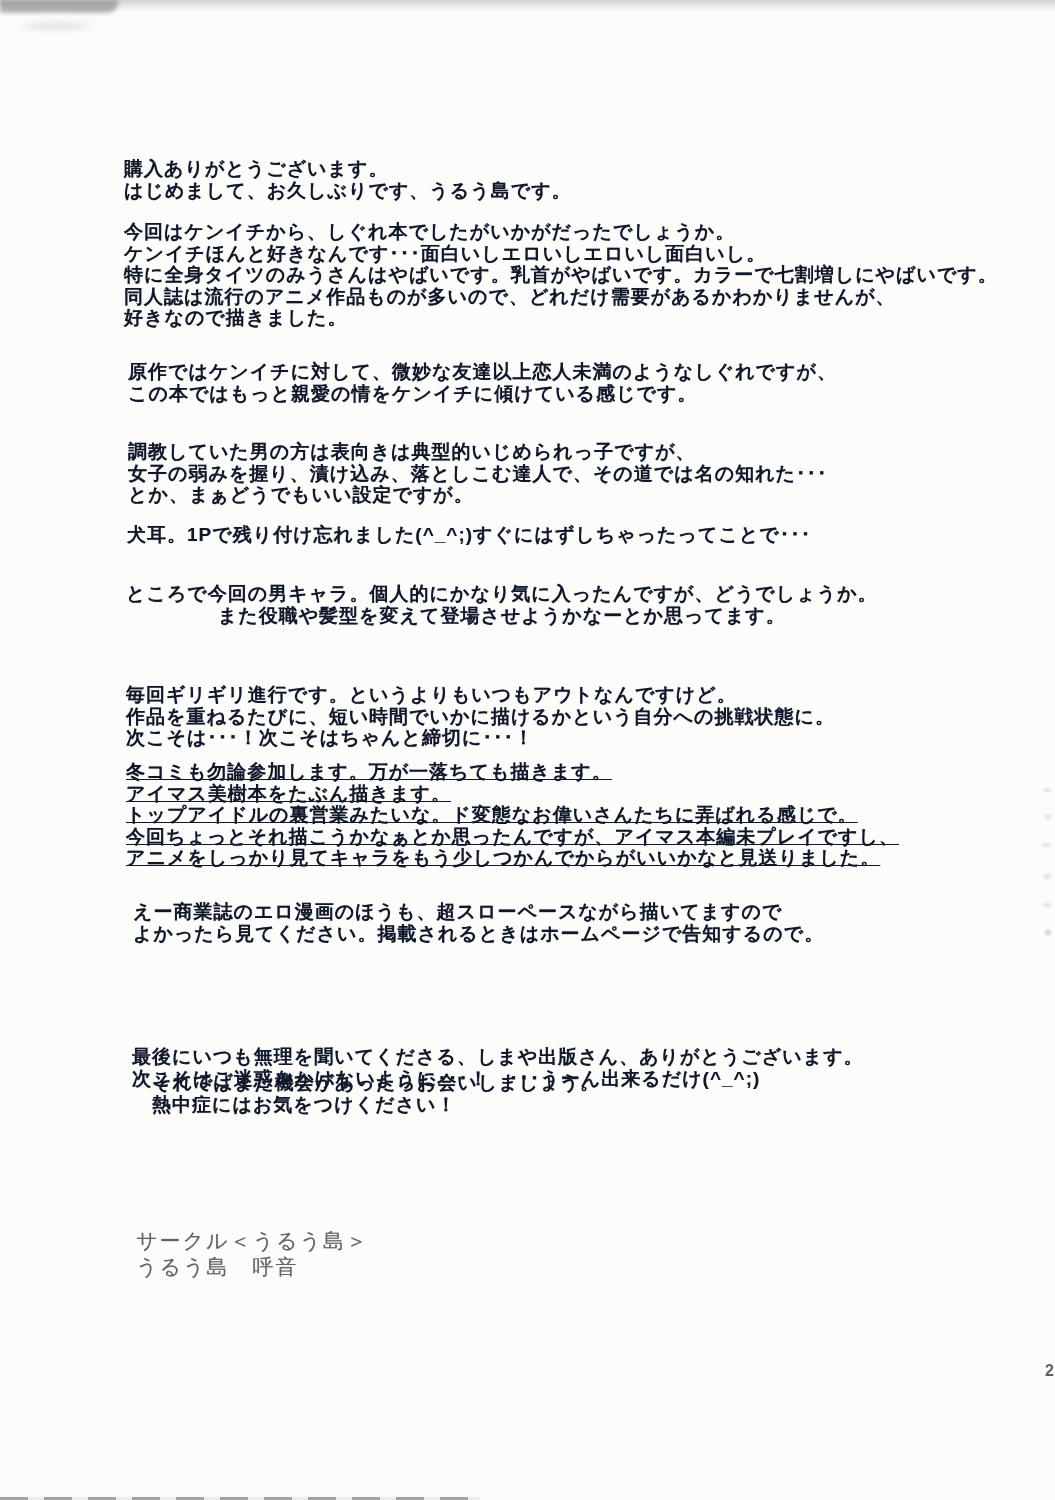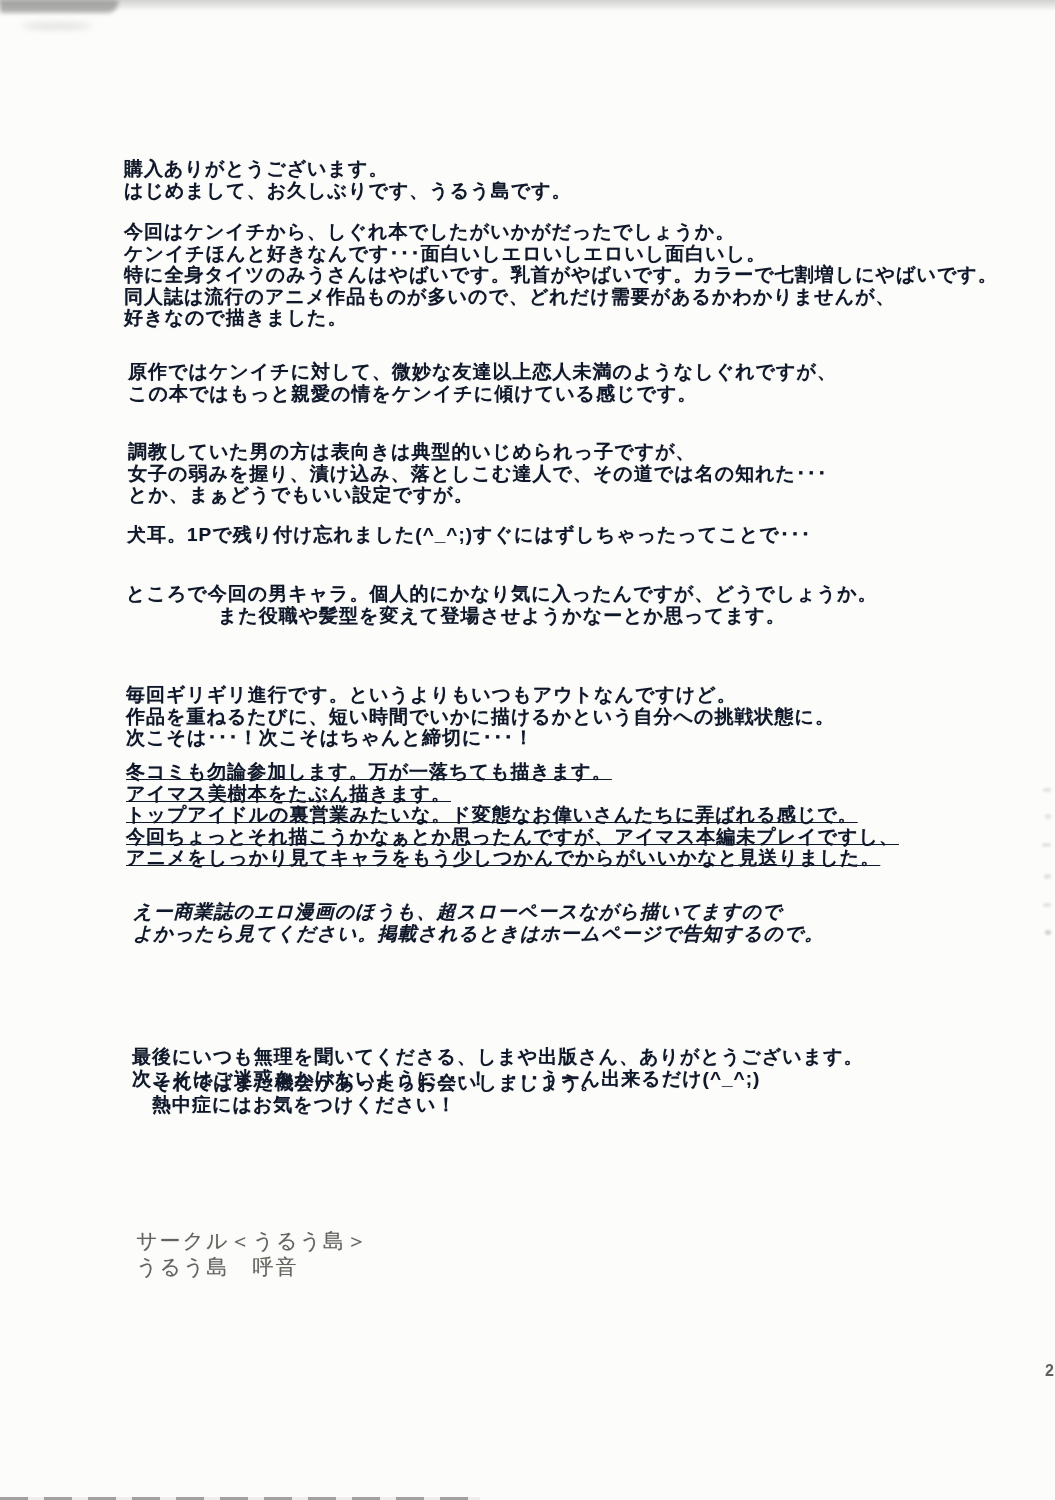--- a/index.html
+++ b/index.html
@@ -136,21 +136,21 @@
     <p class="para" style="top:583px; left:126px;text-align:center;">ところで今回の男キャラ。個人的にかなり気に入ったんですが、どうでしょうか。
 また役職や髪型を変えて登場させようかなーとか思ってます。</p>
     <p class="para" style="top:684px; left:126px;">毎回ギリギリ進行です。というよりもいつもアウトなんですけど。
 作品を重ねるたびに、短い時間でいかに描けるかという自分への挑戦状態に。
 次こそは･･･！次こそはちゃんと締切に･･･！</p>
     <p class="para" style="top:761px; left:126px;text-decoration:underline;">冬コミも勿論参加します。万が一落ちても描きます。
 アイマス美樹本をたぶん描きます。
 トップアイドルの裏営業みたいな。ド変態なお偉いさんたちに弄ばれる感じで。
 今回ちょっとそれ描こうかなぁとか思ったんですが、アイマス本編未プレイですし、
 アニメをしっかり見てキャラをもう少しつかんでからがいいかなと見送りました。</p>
-    <p class="para" style="top:901px; left:133px;font-style:italic;">えー商業誌のエロ漫画のほうも、超スローペースながら描いてますので
+    <p class="para" style="top:901px; left:133px;">えー商業誌のエロ漫画のほうも、超スローペースながら描いてますので
 よかったら見てください。掲載されるときはホームページで告知するので。</p>
     <p class="para" style="top:1016px; left:132px;margin-top:30px;">最後にいつも無理を聞いてくださる、しまや出版さん、ありがとうございます。
 次こそはご迷惑をかけないように･･･！　･･･うーん出来るだけ(^_^;)</p>
     <p class="para" style="top:1072px; left:128px;margin-left:24px;">それではまた機会があったらお会いしましょう。
 熱中症にはお気をつけください！</p>
   </main>
 
   <p class="signature">サークル＜うるう島＞
 うるう島　呼音</p>
 

